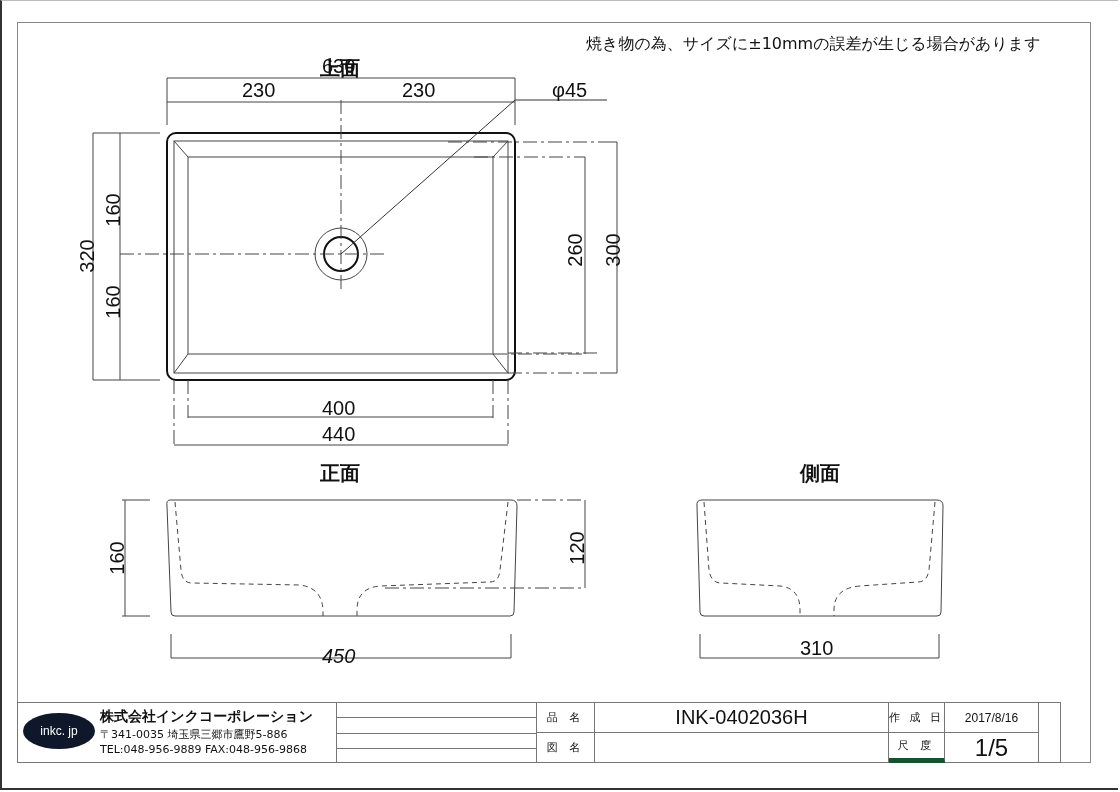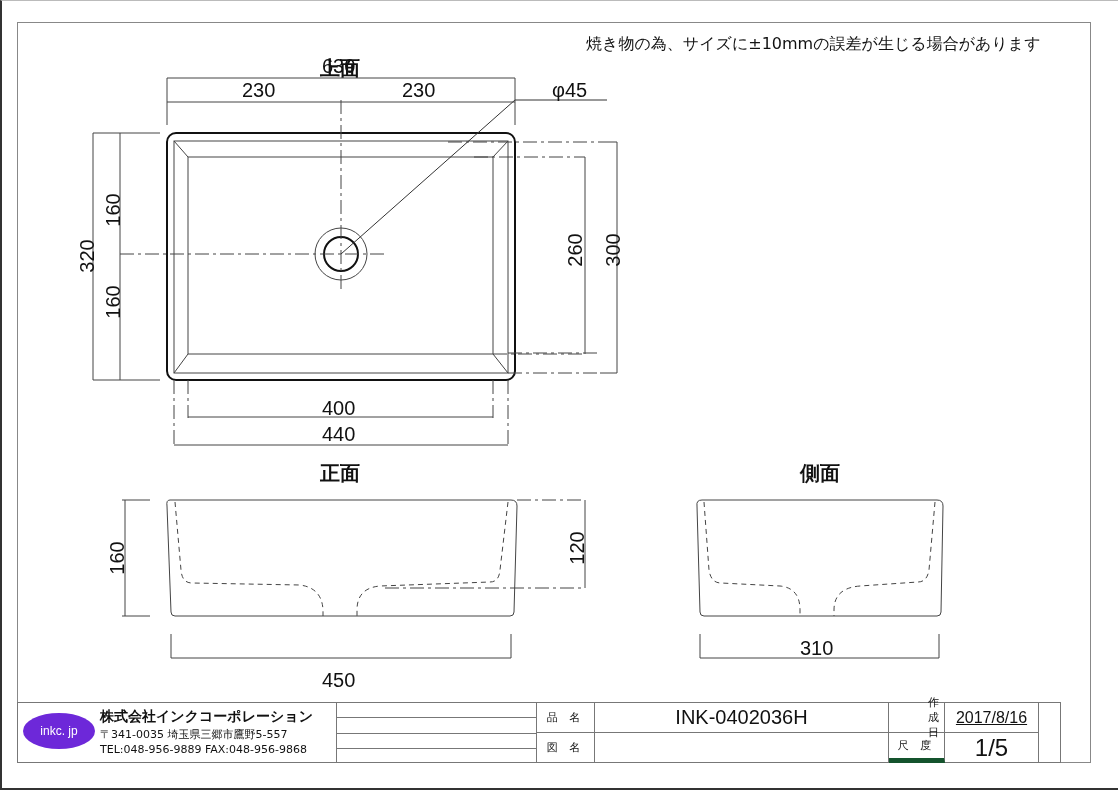--- a/index.html
+++ b/index.html
@@ -7,21 +7,21 @@
   .outer { position:absolute; left:0; top:0; width:1118px; height:790px; border-left:2px solid #333; border-bottom:2px solid #333; border-top:1px solid #bbb; box-sizing:border-box; }
   .frame { position:absolute; left:17px; top:22px; width:1074px; height:741px; border:1px solid #888; box-sizing:border-box; }
   svg.drawing { position:absolute; left:0; top:0; }
   .txt { position:absolute; white-space:nowrap; line-height:1; }
   .title-view { font-size:20px; font-weight:bold; font-family:"DejaVu Sans", sans-serif; }
   .note { font-size:16px; }
   .dim { font-family:"Liberation Sans", sans-serif; font-size:20px; transform-origin:center; }
   .tb { position:absolute; left:17px; top:702px; width:1044px; height:61px; border-top:1px solid #777; border-right:1px solid #777; box-sizing:border-box; }
   .cell { position:absolute; box-sizing:border-box; border-right:1px solid #777; }
   .lbl { font-size:11px; letter-spacing:4px; }
-  .logo { position:absolute; left:23px; top:713px; width:72px; height:36px; border-radius:50%; background:#6d28d9; color:#fff; font-family:"Liberation Sans", sans-serif; font-size:12px; display:flex; align-items:center; justify-content:center; }
+  .logo { position:absolute; left:23px; top:713px; width:72px; height:36px; border-radius:50%; background:#0f172a; color:#fff; font-family:"Liberation Sans", sans-serif; font-size:12px; display:flex; align-items:center; justify-content:center; }
 </style>
 </head>
 <body>
 
 <div class="outer"></div>
 <div class="frame"></div>
 
 <svg class="drawing" width="1120" height="792" xmlns="http://www.w3.org/2000/svg">
   <g fill="none" stroke="#111" stroke-width="1">
 
@@ -110,21 +110,21 @@
 <div class="txt dim" style="left:96px;top:200px;transform:rotate(-90deg);">160</div>
 <div class="txt dim" style="left:96px;top:292px;transform:rotate(-90deg);">160</div>
 <div class="txt dim" style="left:558px;top:240px;transform:rotate(-90deg);">260</div>
 <div class="txt dim" style="left:596px;top:240px;transform:rotate(-90deg);">300</div>
 <div class="txt dim" style="left:322px;top:398px;">400</div>
 <div class="txt dim" style="left:322px;top:424px;">440</div>
 
 <div class="txt title-view" style="left:320px;top:463px;">正面</div>
 <div class="txt dim" style="left:100px;top:548px;transform:rotate(-90deg);">160</div>
 <div class="txt dim" style="left:560px;top:538px;transform:rotate(-90deg);">120</div>
-<div class="txt dim" style="left:322px;top:670px;">450</div>
+<div class="txt dim" style="left:322px;top:646px;font-style:italic;">450</div>
 
 <div class="txt title-view" style="left:800px;top:463px;">側面</div>
 <div class="txt dim" style="left:800px;top:638px;">310</div>
 
 <div class="tb">
   <div class="cell" style="left:0;top:0;width:320px;height:60px;border-left:1px solid #777;border-bottom:1px solid #777;"></div>
   <div class="cell" style="left:320px;top:0;width:200px;height:60px;border-bottom:1px solid #777;">
     <div style="position:absolute;left:0;right:0;top:14px;border-top:1px solid #777;"></div>
     <div style="position:absolute;left:0;right:0;top:30px;border-top:1px solid #777;"></div>
     <div style="position:absolute;left:0;right:0;top:45px;border-top:1px solid #777;"></div>
@@ -135,32 +135,32 @@
   <div class="cell" style="left:578px;top:0;width:294px;height:30px;border-bottom:1px solid #777;display:flex;align-items:center;justify-content:center;">
     <span style="font-family:'Liberation Sans',sans-serif;font-size:20px;">INK-0402036H</span>
   </div>
   <div class="cell" style="left:520px;top:30px;width:58px;height:30px;border-bottom:1px solid #777;display:flex;align-items:center;justify-content:center;">
     <span class="lbl">図 名</span>
   </div>
   <div class="cell" style="left:578px;top:30px;width:294px;height:30px;border-bottom:1px solid #777;">
     <span></span>
   </div>
   <div class="cell" style="left:872px;top:0;width:56px;height:30px;border-bottom:1px solid #777;display:flex;align-items:center;justify-content:center;">
-    <span class="lbl" style="letter-spacing:3px;margin-left:39px;">作 成 日</span>
+    <span class="lbl" style="letter-spacing:3px;">作 成 日</span>
   </div>
   <div class="cell" style="left:928px;top:0;width:94px;height:30px;border-bottom:1px solid #777;display:flex;align-items:center;justify-content:center;">
-    <span style="font-family:'Liberation Sans',sans-serif;font-size:16px;text-decoration:underline;">2017/8/16</span>
+    <span style="font-family:'Liberation Sans',sans-serif;font-size:12px;">2017/8/16</span>
   </div>
   <div class="cell" style="left:872px;top:30px;width:56px;height:30px;border-bottom:5px solid #14532d;display:flex;align-items:center;justify-content:center;">
     <span class="lbl">尺 度</span>
   </div>
   <div class="cell" style="left:928px;top:30px;width:94px;height:30px;border-bottom:1px solid #777;display:flex;align-items:center;justify-content:center;">
     <span style="font-family:'Liberation Sans',sans-serif;font-size:24px;">1/5</span>
   </div>
   <div class="cell" style="left:1022px;top:0;width:22px;height:60px;border-right:none;border-bottom:1px solid #777;"></div>
 </div>
 
 <div class="logo">
     <span>inkc. jp</span>
   </div>
 <div class="txt" style="left:100px;top:709px;font-size:14px;font-weight:bold;text-align:center;">株式会社インクコーポレーション</div>
-<div class="txt" style="left:100px;top:729px;font-size:11px;">〒341-0035 埼玉県三郷市鷹野5-557</div>
+<div class="txt" style="left:100px;top:729px;font-size:11px;">〒341-0035 埼玉県三郷市鷹野5-886</div>
 <div class="txt" style="left:100px;top:744px;font-size:11px;">TEL:048-956-9889  FAX:048-956-9868</div>
 
 </body></html>

